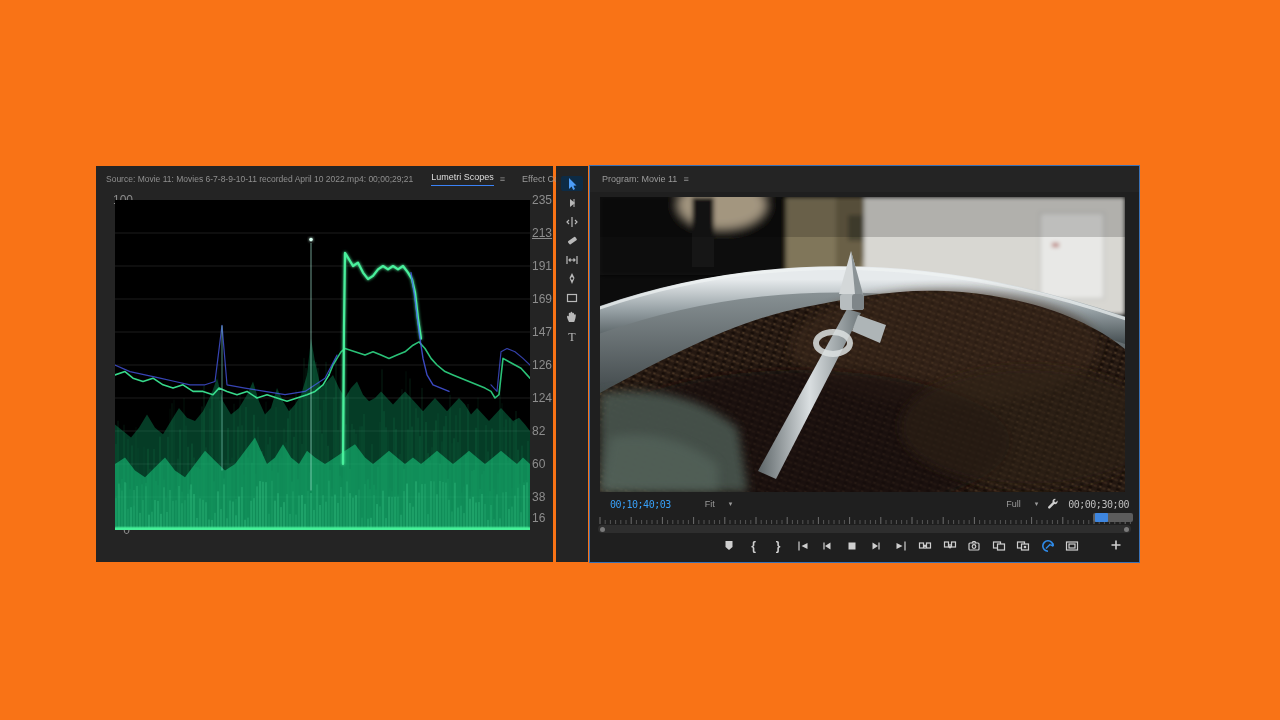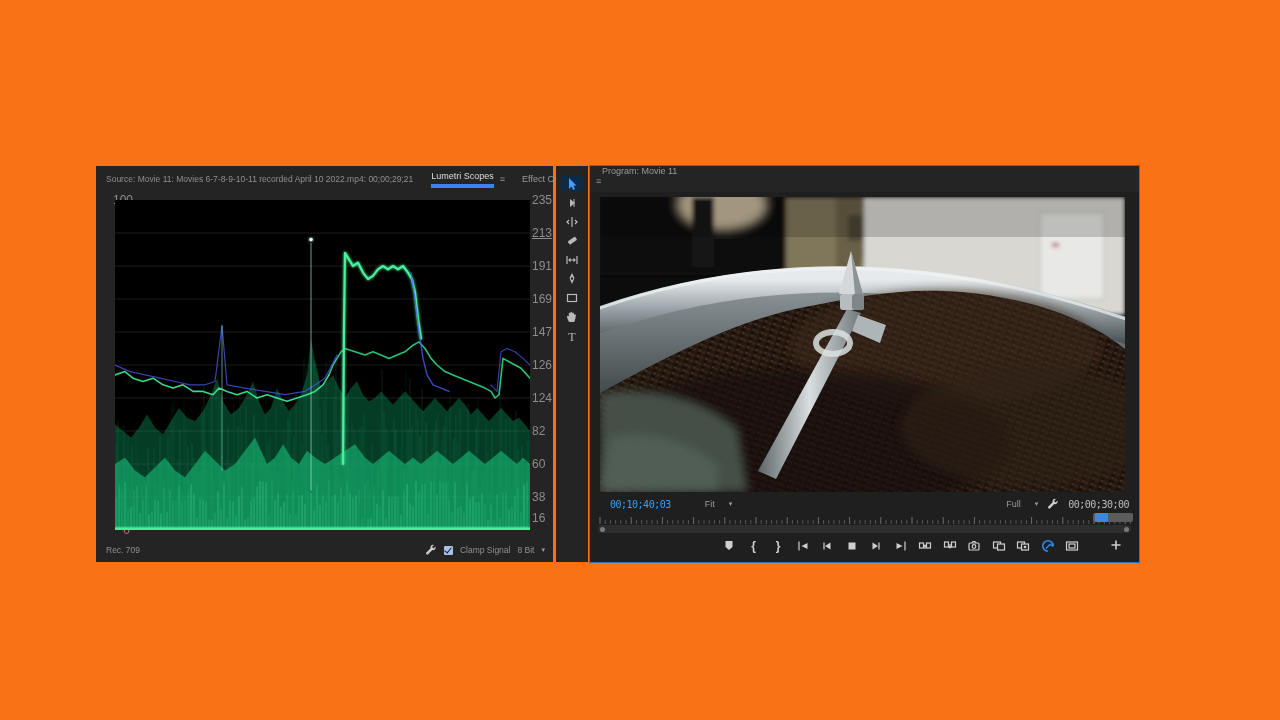--- a/index.html
+++ b/index.html
@@ -5,21 +5,21 @@
   html,body{margin:0;padding:0;background:#000;width:1280px;height:720px;overflow:hidden;
     font-family:"Liberation Sans","DejaVu Sans",sans-serif;-webkit-font-smoothing:antialiased;}
   .abs{position:absolute;}
   #stage{position:relative;width:1280px;height:720px;background:#f97316;}
 
   
   #left-panel{left:96px;top:166px;width:457px;height:396px;background:#242424;}
   .tabbar{left:0;top:0;width:100%;height:26px;background:#242424;display:flex;align-items:center;}
   .tab-src{color:#8f8f8f;font-size:8.5px;margin-left:10px;white-space:nowrap;}
   .tab{font-size:9px;color:#9a9a9a;margin-left:18px;white-space:nowrap;cursor:default;}
-  .tab.active{color:#dedede;border-bottom:4px solid #3b82f6;padding-bottom:3px;}
+  .tab.active{color:#dedede;border-bottom:1px solid #3b82f6;padding-bottom:3px;}
   .panel-menu{color:#8f8f8f;font-size:9px;margin-left:6px;letter-spacing:-1px;}
   .chev2{color:#b5b5b5;font-size:10px;margin-left:14px;font-weight:bold;}
   #scope-plot{left:19px;top:34px;width:415px;height:330px;background:#000;}
   .scale-col{top:34px;height:330px;font-size:12px;color:#8d8d8d;}
   #scale-left{left:0;width:17px;text-align:right;}
   #scale-right{left:436px;width:20px;text-align:left;}
   .scale-num{position:absolute;width:100%;line-height:8px;}
   #scope-footer{left:0;top:372px;width:457px;height:24px;background:#242424;display:flex;align-items:center;}
   .footer-txt{color:#8f8f8f;font-size:8.5px;}
   #colorspace{margin-left:10px;}
@@ -32,21 +32,21 @@
   
   #tools{left:556px;top:166px;width:32px;height:396px;background:#242424;display:flex;
     flex-direction:column;align-items:center;padding-top:10px;box-sizing:border-box;gap:4px;}
   .tool{width:22px;height:15px;display:flex;align-items:center;justify-content:center;border-radius:2px;}
   .tool.active{background:#0d2b45;}
   .tool svg{display:block;}
 
   
   #prog-panel{left:590px;top:166px;width:549px;height:396px;background:#1f1f1f;
     outline:1px solid #3a71b5;}
-  #prog-header{left:0;top:0;width:100%;height:26px;background:#242424;display:flex;align-items:flex-start;flex-direction:column;}
+  #prog-header{left:0;top:0;width:100%;height:26px;background:#242424;display:flex;align-items:center;}
   #prog-title{color:#9a9a9a;font-size:9px;margin-left:12px;}
   #video{left:10px;top:31px;width:525px;height:295px;background:#000;overflow:hidden;}
   #prog-controls{left:0;top:330px;width:100%;height:16px;display:flex;align-items:center;}
   #tc-current{color:#38a0f8;font-size:10px;margin-left:20px;font-family:"DejaVu Sans Mono",monospace;letter-spacing:-0.5px;}
   .dd{display:flex;align-items:center;gap:14px;color:#9a9a9a;font-size:9px;}
   #fit-dd{margin-left:34px;}
   #right-controls{margin-left:auto;display:flex;align-items:center;gap:9px;margin-right:10px;}
   #tc-duration{color:#bdbdbd;font-size:10px;font-family:"DejaVu Sans Mono",monospace;letter-spacing:-0.5px;}
   #ruler{left:8px;top:348px;width:533px;height:10px;}
   #zoombar{left:503px;top:347px;width:40px;height:9px;background:#5c5c5c;border-radius:2px;}
@@ -481,32 +481,20 @@
         <span class="scale-num" style="top: 95px;">169</span>
         <span class="scale-num" style="top: 128px;">147</span>
         <span class="scale-num" style="top: 161px;">126</span>
         <span class="scale-num" style="top: 194px;">124</span>
         <span class="scale-num" style="top: 227px;">82</span>
         <span class="scale-num" style="top: 260px;">60</span>
         <span class="scale-num" style="top: 293px;">38</span>
         <span class="scale-num" style="top: 314px;">16</span>
       </div>
 
-    <div id="scope-footer" class="abs">
-      <span class="footer-txt" id="colorspace">Rec. 709</span>
-      <div id="footer-right">
-        <svg class="wrench" width="12" height="12" viewBox="0 0 12 12">
-          <path d="M10.5 2.6 8.6 4.5 7 2.9 8.9 1a2.6 2.6 0 0 0-3.3 3.3L1.4 8.5a1.2 1.2 0 1 0 1.7 1.7l4.2-4.2a2.6 2.6 0 0 0 3.2-3.4z" fill="#cfcfcf"></path>
-        </svg>
-        <span class="checkbox"></span>
-        <span class="footer-txt">Clamp Signal</span>
-        <span class="footer-txt">8 Bit</span>
-        <span class="ddchev">▾</span>
-      </div>
-    </div>
   </div>
 
   <div id="tools" class="abs">
       <div class="tool active">
         <svg width="14" height="14" viewBox="0 0 14 14">
           <path d="M4 1 L4 12 L6.6 9.6 L8.2 13 L10 12 L8.4 8.8 L11.5 8.6 Z" fill="#4c9df8"></path>
         </svg>
       </div>
       <div class="tool">
         <svg width="14" height="14" viewBox="0 0 14 14">

